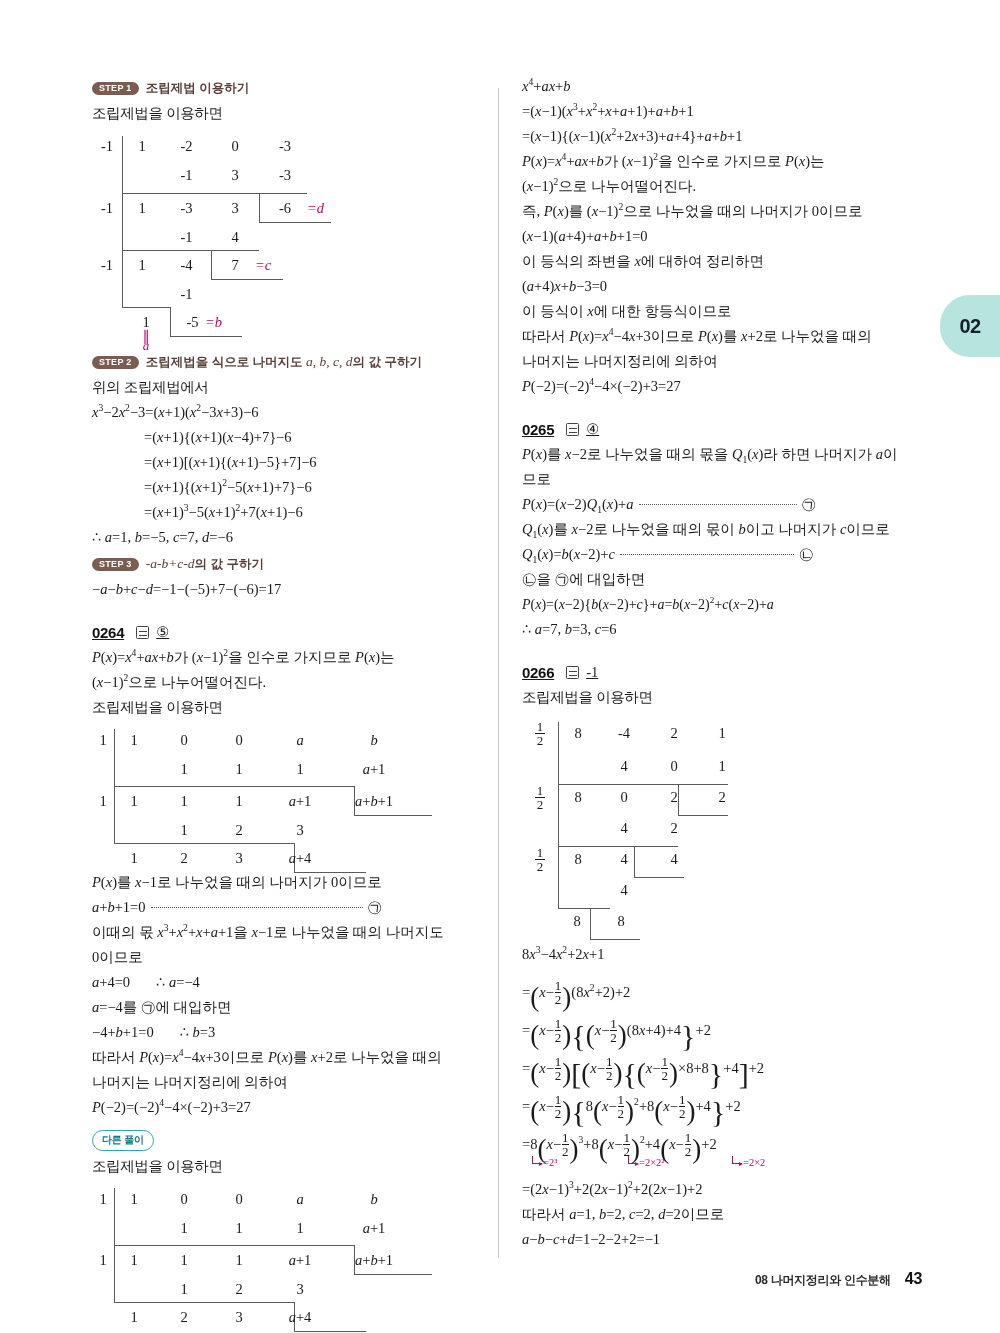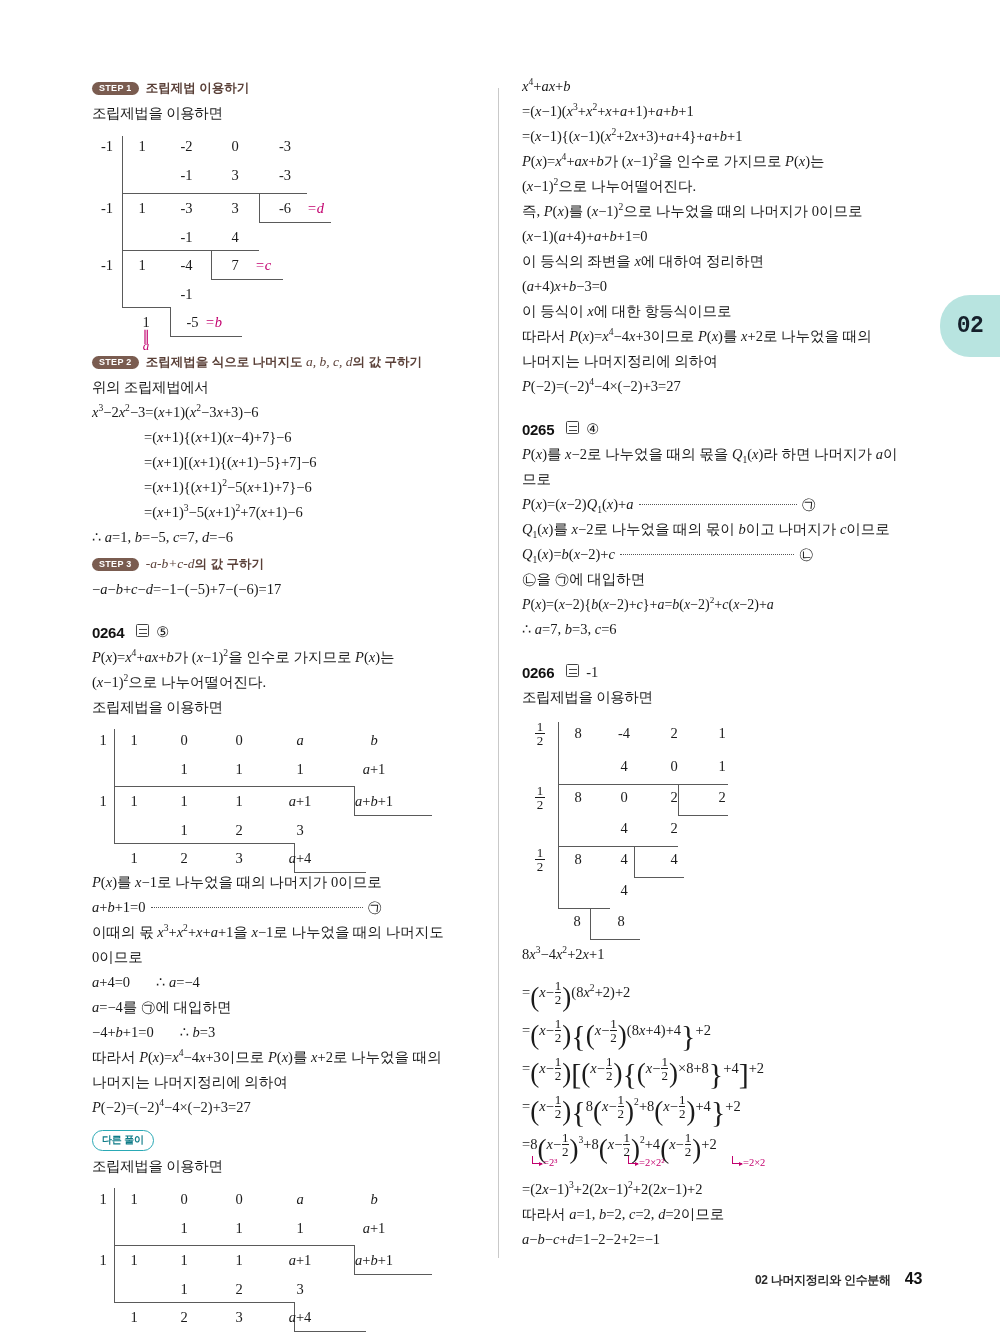--- a/index.html
+++ b/index.html
@@ -25,22 +25,22 @@
 
   
   .chapter-tab{
     position:absolute;right:0;top:295px;
     width:60px;height:62px;
     background:#b8e4e0;
     border-radius:30px 0 0 30px;
     display:flex;align-items:center;justify-content:center;
   }
   .chapter-tab span{
-    font-family:Liberation Mono, monospace;
-    font-weight:bold;font-size:23px;color:#15202b;
+    font-family:Liberation Sans, sans-serif;
+    font-weight:bold;font-size:20px;color:#15202b;
     letter-spacing:-0.5px;
   }
 
   
   .steprow{display:flex;align-items:center;margin:6px 0 4px 0;}
   .step-badge{
     display:inline-block;
     background:#7a5c50;
     color:#ffffff;
     font-family:"Liberation Sans", sans-serif;
@@ -66,21 +66,21 @@
     background:#ffffff;
     border-radius:11px;
     font-family:"Liberation Sans", sans-serif;
     font-size:10px;font-weight:bold;
     padding:2px 9px 3px 9px;
     margin:10px 0 3px 0;
     letter-spacing:-0.2px;
   }
 
   
-  .prob-head{display:flex;margin:22px 0 4px 0;}
+  .prob-head{display:flex;align-items:center;margin:22px 0 4px 0;text-decoration:underline;}
   .prob-no{
     font-family:"Liberation Sans", sans-serif;
     font-weight:bold;font-size:15px;color:#111;letter-spacing:-0.3px;
   }
   .ans-icon{
     margin-left:12px;width:13px;height:13px;
     border:1.2px solid #444;border-radius:1.5px;
     position:relative;display:inline-block;
     box-sizing:border-box;
   }
@@ -494,17 +494,17 @@
       <span class="arrow" style="left:210px;top:-7px;"><span class="hook"></span><span>=2×2</span></span>
     </div>
 
     <div class="ln" style="margin-top:14px;">=(2<span class="mi">x</span>−1)<sup>3</sup>+2(2<span class="mi">x</span>−1)<sup>2</sup>+2(2<span class="mi">x</span>−1)+2</div>
     <div class="ln">따라서 <span class="mi">a</span>=1, <span class="mi">b</span>=2, <span class="mi">c</span>=2, <span class="mi">d</span>=2이므로</div>
     <div class="ln"><span class="mi">a</span>−<span class="mi">b</span>−<span class="mi">c</span>+<span class="mi">d</span>=1−2−2+2=−1</div>
 
   </div>
 
   <div class="footer">
-    <span>02 나머지정리와 인수분해</span>
+    <span>08 나머지정리와 인수분해</span>
     <span class="pg">43</span>
   </div>
 
 </div>
 
 </body></html>

